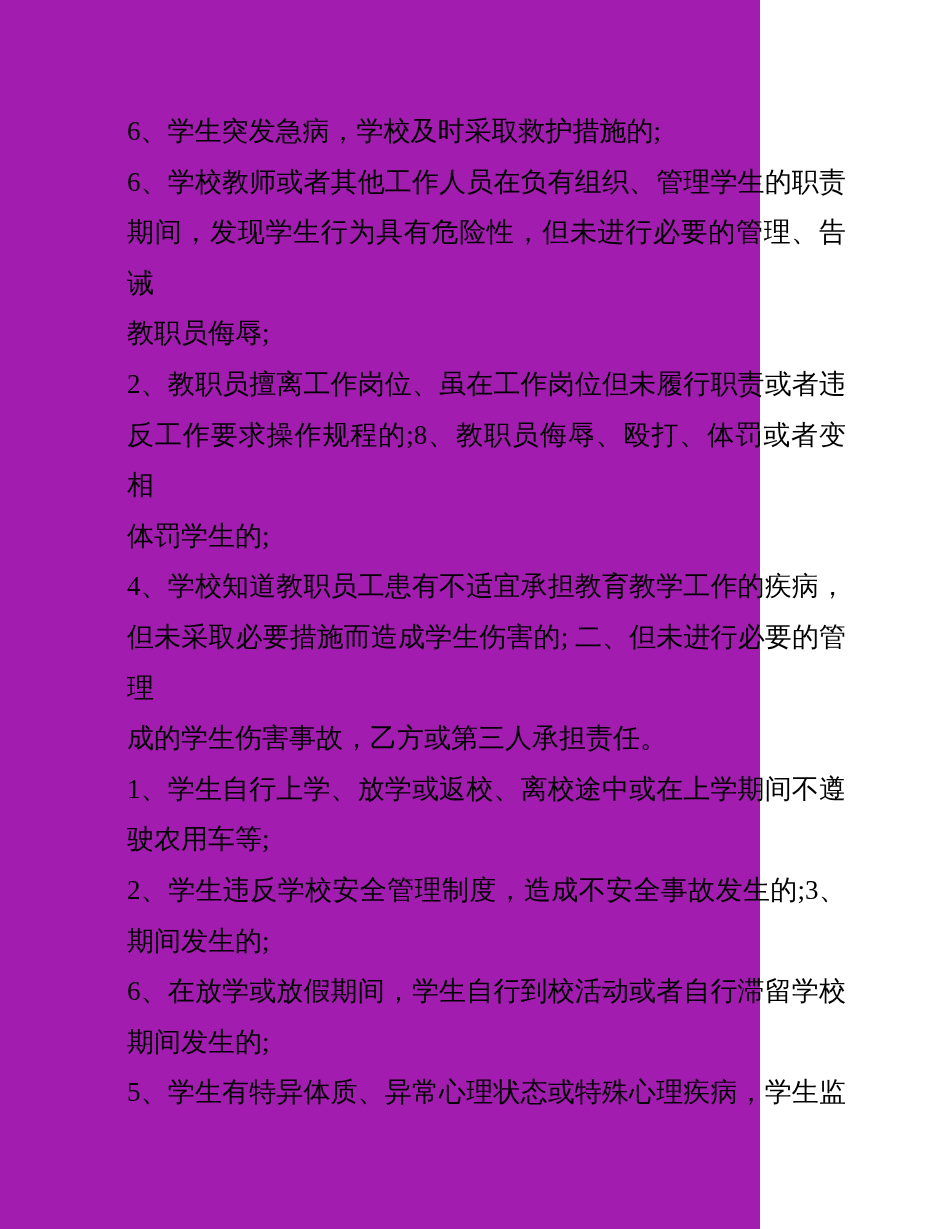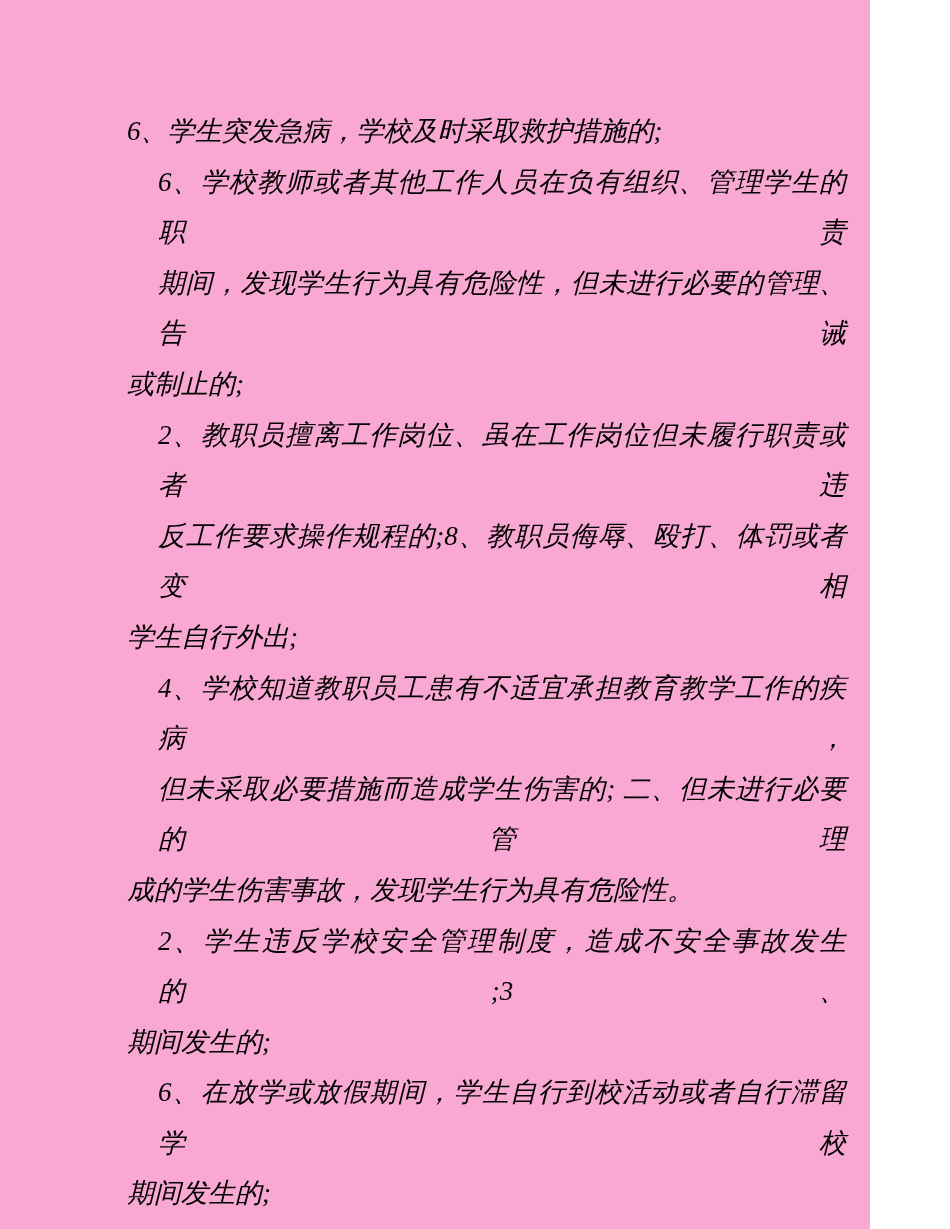--- a/index.html
+++ b/index.html
@@ -7,61 +7,61 @@
     padding: 0;
   }
   body {
     width: 950px;
     height: 1229px;
     background: #ffffff;
     overflow: hidden;
   }
   .page {
     position: relative;
-    width: 870px;
+    width: 760px;
     height: 1229px;
-    background: #f9a8d4;
-    font-style: italic;
+    background: #a21caf;
   }
   .doc-body {
     position: absolute;
     left: 127px;
     top: 106px;
     width: 719px;
     font-family: "Liberation Serif", "DejaVu Serif", serif;
     font-size: 27px;
     line-height: 50.6px;
     color: #000000;
     text-rendering: optimizeLegibility;
   }
   .text-line {
     white-space: nowrap;
     text-align: left;
   }
   .text-line.fill {
     white-space: normal;
     text-align: justify;
     text-align-last: justify;
-    margin-left: 31px;
   }
 </style>
 </head>
 <body style="background: rgb(255, 255, 255);">
 
 <div class="page">
   <div class="doc-body" style="color: rgb(0, 0, 0);">
       <div class="text-line">6、学生突发急病，学校及时采取救护措施的;</div>
       <div class="text-line fill">6、学校教师或者其他工作人员在负有组织、管理学生的职责</div>
       <div class="text-line fill">期间，发现学生行为具有危险性，但未进行必要的管理、告诫</div>
-      <div class="text-line">或制止的;</div>
+      <div class="text-line">教职员侮辱;</div>
       <div class="text-line fill">2、教职员擅离工作岗位、虽在工作岗位但未履行职责或者违</div>
       <div class="text-line fill">反工作要求操作规程的;8、教职员侮辱、殴打、体罚或者变相</div>
-      <div class="text-line">学生自行外出;</div>
+      <div class="text-line">体罚学生的;</div>
       <div class="text-line fill">4、学校知道教职员工患有不适宜承担教育教学工作的疾病，</div>
       <div class="text-line fill">但未采取必要措施而造成学生伤害的; 二、但未进行必要的管理</div>
-      <div class="text-line">成的学生伤害事故，发现学生行为具有危险性。</div>
+      <div class="text-line">成的学生伤害事故，乙方或第三人承担责任。</div>
+      <div class="text-line fill">1、学生自行上学、放学或返校、离校途中或在上学期间不遵</div>
+      <div class="text-line">驶农用车等;</div>
       <div class="text-line fill">2、学生违反学校安全管理制度，造成不安全事故发生的;3、</div>
       <div class="text-line">期间发生的;</div>
       <div class="text-line fill">6、在放学或放假期间，学生自行到校活动或者自行滞留学校</div>
       <div class="text-line">期间发生的;</div>
       <div class="text-line fill">5、学生有特异体质、异常心理状态或特殊心理疾病，学生监</div>
     </div>
 </div>
 
 </body></html>

